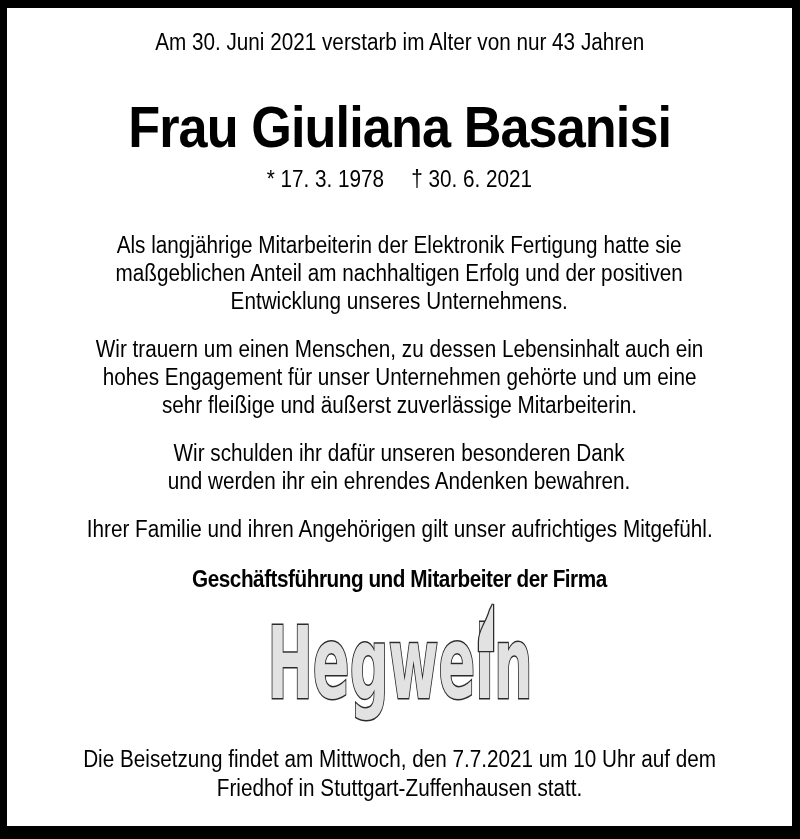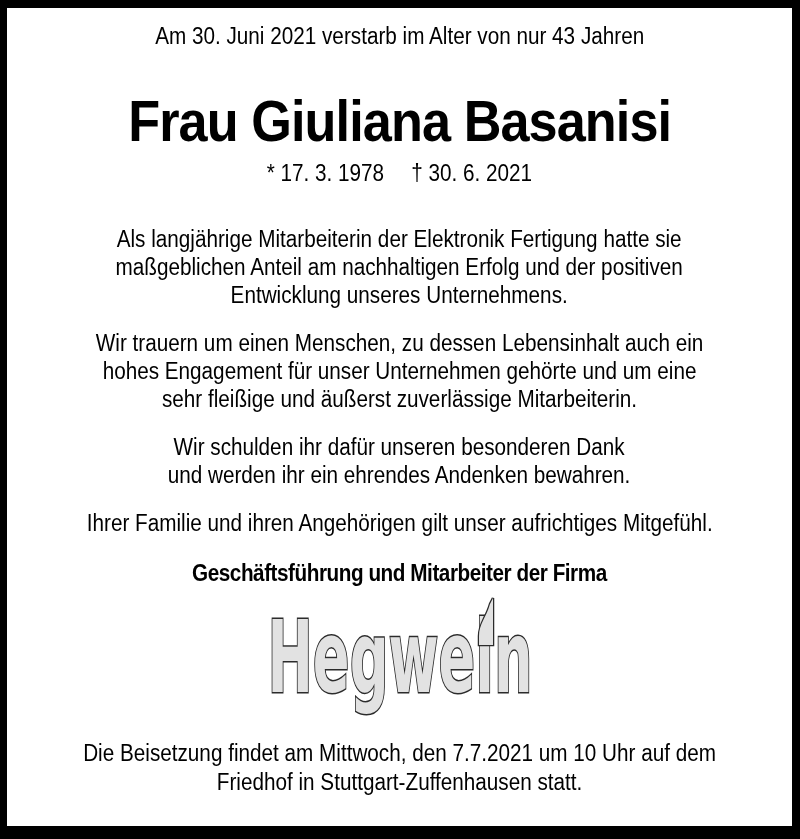--- a/index.html
+++ b/index.html
@@ -15,21 +15,21 @@
     width:800px;height:839px;
     background:var(--background,#fff);
     border-style:solid;
     border-color:var(--frame,#000);
     border-width:8px 8px 13px 7px;
   }
   .card{
     width:100%;height:100%;
     display:flex;flex-direction:column;align-items:center;
     text-align:center;
-    padding-top:14px;
+    padding-top:20px;
     font-family:"Liberation Sans",sans-serif;
     color:var(--text,#000);
     overflow:hidden;
   }
   .txt{transform:scaleX(0.9);transform-origin:50% 50%;white-space:nowrap;}
   .intro{font-size:23px;line-height:28px;}
   .name{
     font-size:58px;font-weight:bold;line-height:57px;
     margin-top:42px;letter-spacing:-1px;
   }

